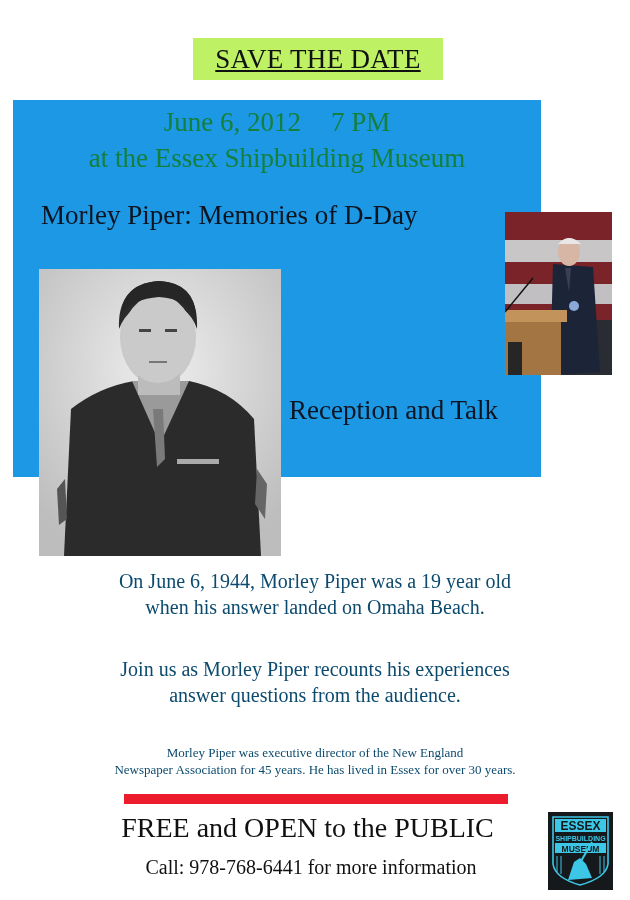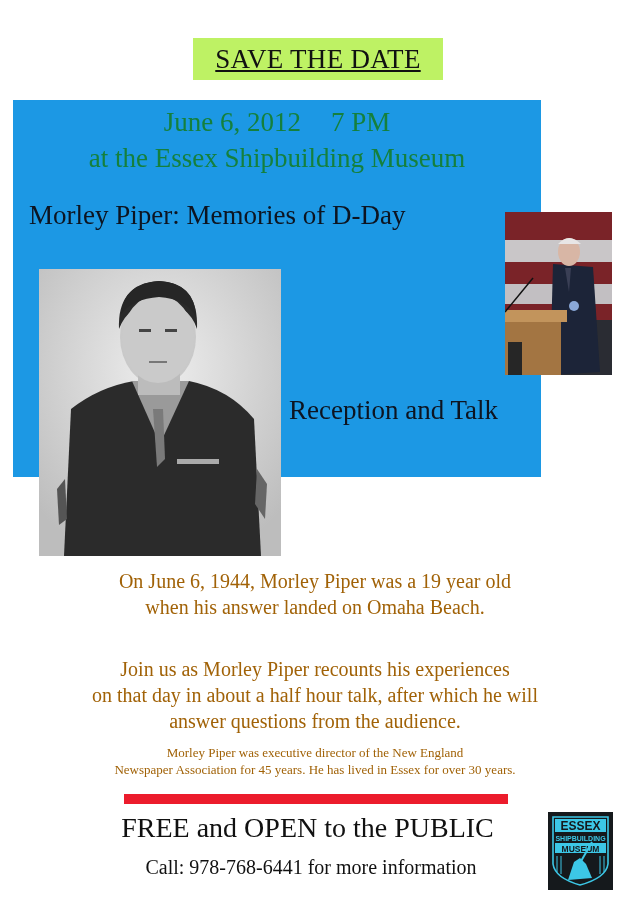--- a/index.html
+++ b/index.html
@@ -6,25 +6,25 @@
   body { width:630px; height:900px; position:relative; overflow:hidden;
          font-family:"Liberation Serif","DejaVu Serif",serif; color:#111; }
   .abs { position:absolute; }
   .save-date { left:193px; top:38px; width:250px; height:42px; background:#bef264;
                display:flex; align-items:center; justify-content:center;
                font-size:27px; color:#111; letter-spacing:0.3px;text-decoration:underline; }
   .blue-box { left:13px; top:100px; width:528px; height:377px; background:#1c98e4; }
   .c-line { width:528px; left:13px; text-align:center; color:#15803d; }
   .date-line { top:107px; font-size:27px; }
   .venue-line { top:143px; font-size:27px; }
-  .title-line { left:13px; top:200px; width:500px; text-align:left; font-size:27px; color:#0d1420; padding-left:16px; }
+  .title-line { left:13px; top:200px; width:500px; text-align:left; font-size:27px; color:#0d1420; padding-left:28px; }
   .reception { left:289px; top:395px; font-size:27px; color:#0d1420; }
   .podium-photo { left:505px; top:212px; width:107px; height:163px; overflow:hidden; background:#6b1f25; }
   .soldier-photo { left:39px; top:269px; width:242px; height:287px; overflow:hidden; background:#d4d4d4; }
-  .para { left:0; width:630px; text-align:center; color:#a16207; }
+  .para { left:0; width:630px; text-align:center; color:#0c4a6e; }
   .p1 { top:568px; font-size:20px; line-height:26px; }
   .p2 { top:656px; font-size:20px; line-height:26px; }
   .p3 { top:744px; font-size:13px; line-height:17px; }
   .red-bar { left:124px; top:794px; width:384px; height:10px; background:#ec1c2c; }
   .free { left:0; width:630px; top:812px; text-align:center; font-size:28px; color:#111; }
   .free span { display:inline-block; margin-left:-15px; }
   .call { left:0; width:630px; top:856px; text-align:center; font-size:20px; color:#111; }
   .call span { display:inline-block; margin-left:-8px; }
   .logo { left:548px; top:812px; width:65px; height:78px; background:#14191c; }
 </style>
@@ -88,21 +88,20 @@
   </svg>
 </div>
 
 <div class="abs para p1">
   <div>On June 6, 1944, Morley Piper was a 19 year old</div>
   <div>when his answer landed on Omaha Beach.</div>
 </div>
 
 <div class="abs para p2">
   <div>Join us as Morley Piper recounts his experiences</div>
-  <div>on that day in about a half hour talk, after which he will</div>
   <div>answer questions from the audience.</div>
 </div>
 
 <div class="abs para p3">
   <div>Morley Piper was executive director of the New England</div>
   <div>Newspaper Association for 45 years. He has lived in Essex for over 30 years.</div>
 </div>
 
 <div class="abs red-bar"></div>
 

